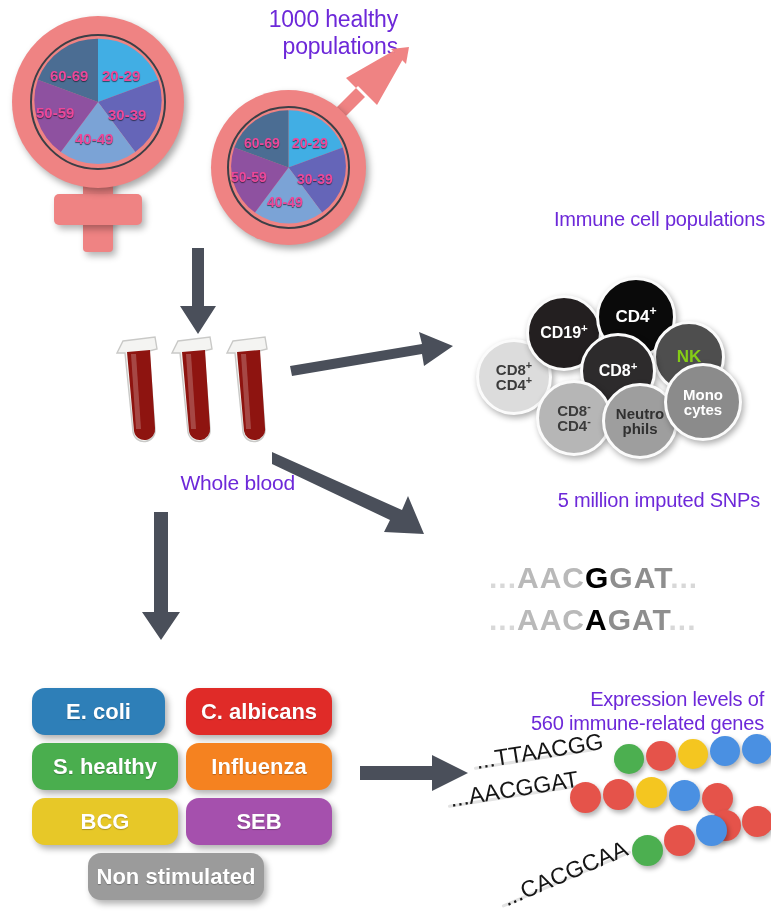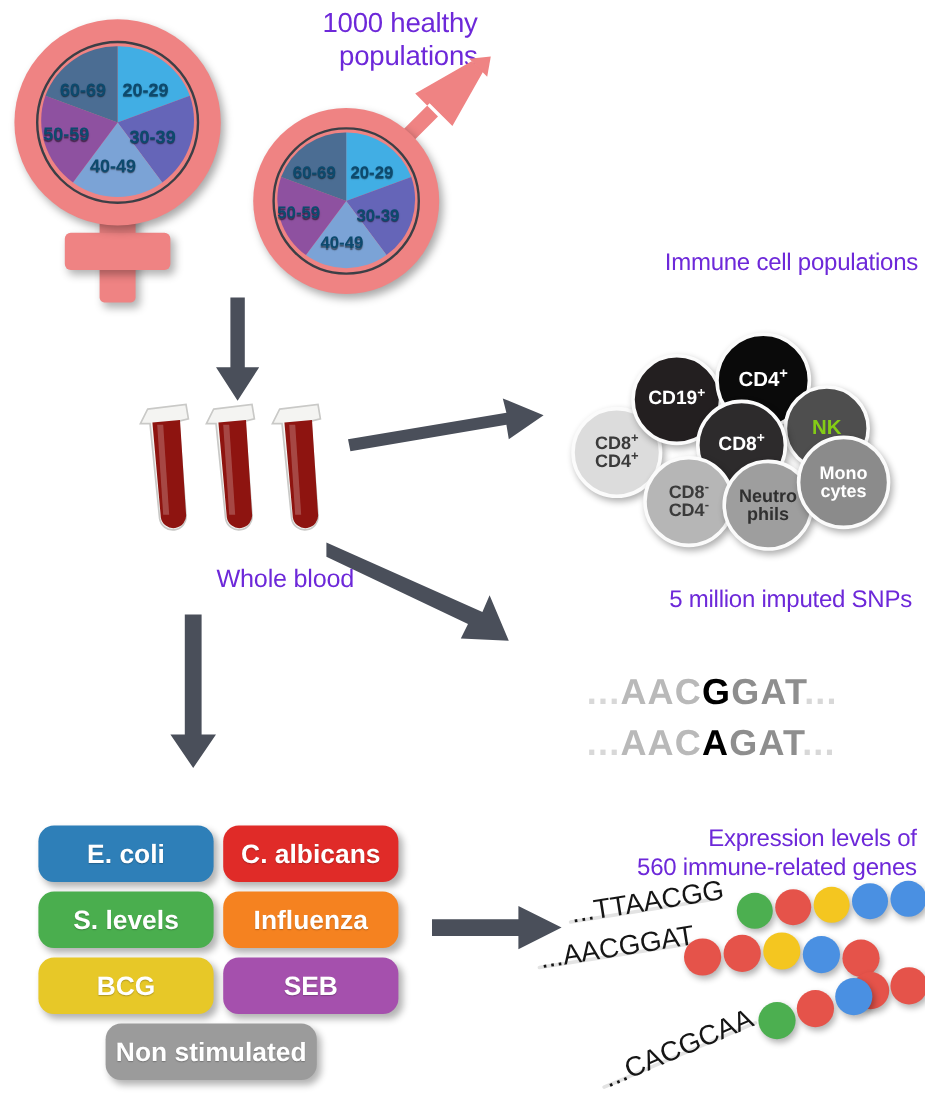--- a/index.html
+++ b/index.html
@@ -11,21 +11,21 @@
   .hdr{position:absolute;font-weight:normal;color:#6d28d9;text-align:right;
        line-height:1.18;letter-spacing:-0.2px;}
 
   
   .sym{position:absolute;}
   .ring{position:absolute;border-radius:50%;background:#ef8383;
         box-shadow:3px 4px 7px rgba(0,0,0,.34);}
   .pie{position:absolute;border-radius:50%;overflow:hidden;
        border:2px solid #3c3f46;box-sizing:border-box;}
   .pie svg{display:block;}
-  .seg-lbl{position:absolute;color:#0c4a6e;font-weight:bold;
+  .seg-lbl{position:absolute;color:#ec4899;font-weight:bold;
            text-shadow:0 1px 1px rgba(0,0,0,.55);white-space:nowrap;text-align:center;}
   .fstem{position:absolute;background:#ef8383;box-shadow:3px 4px 7px rgba(0,0,0,.30);}
   .marrow{position:absolute;}
 
   
   .arrow{position:absolute;}
   .arrow svg{display:block;overflow:visible;}
 
   
   .tubes{position:absolute;}
@@ -211,29 +211,29 @@
   <div class="hdr" style="left:470px;top:489px;width:290px;font-size:20px;">5 million imputed SNPs</div>
 
   <div class="snp" style="left:489px;top:531px;font-size:30px;letter-spacing:1px;">
     <span class="faint">...</span><span class="dim">AAC</span><span class="hot">G</span><span class="mid">GAT</span><span class="faint">...</span>
   </div>
 
   <div class="snp" style="left:489px;top:573px;font-size:30px;letter-spacing:1px;">
     <span class="faint">...</span><span class="dim">AAC</span><span class="hot">A</span><span class="mid">GAT</span><span class="faint">...</span>
   </div>
 
-  <div class="pill" style="left:32px;top:688px;width:146px;height:47px;background:#2e7fb8;font-size:22px;">
+  <div class="pill" style="left:32px;top:688px;width:133px;height:47px;background:#2e7fb8;font-size:22px;">
     <span>E. coli</span>
   </div>
   <div class="pill" style="left:186px;top:688px;width:146px;height:47px;background:#e02b28;font-size:22px;">
     <span>C. albicans</span>
   </div>
 
   <div class="pill" style="left:32px;top:743px;width:146px;height:47px;background:#4aae4e;font-size:22px;">
-    <span>S. levels</span>
+    <span>S. healthy</span>
   </div>
   <div class="pill" style="left:186px;top:743px;width:146px;height:47px;background:#f58220;font-size:22px;">
     <span>Influenza</span>
   </div>
 
   <div class="pill" style="left:32px;top:798px;width:146px;height:47px;background:#e7c828;font-size:22px;">
     <span>BCG</span>
   </div>
   <div class="pill" style="left:186px;top:798px;width:146px;height:47px;background:#a550ad;font-size:22px;">
     <span>SEB</span>

